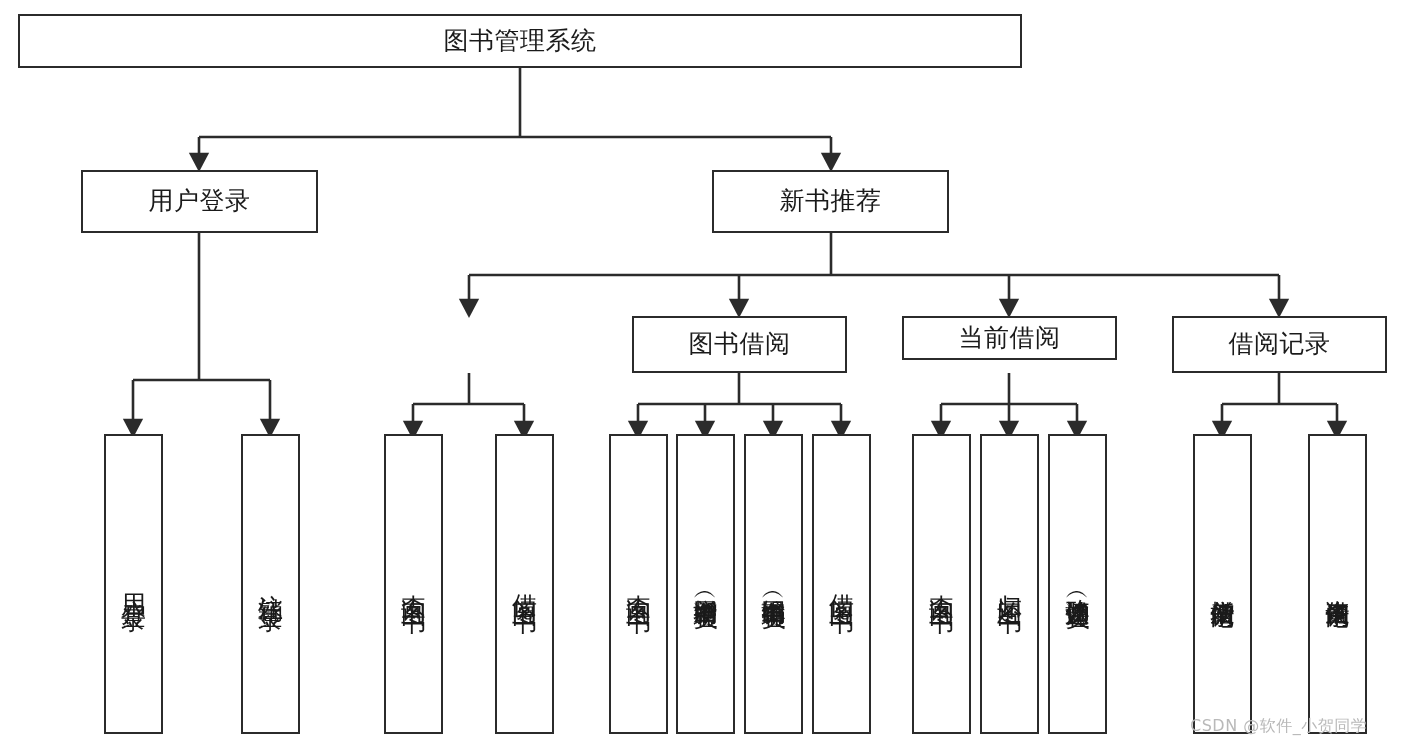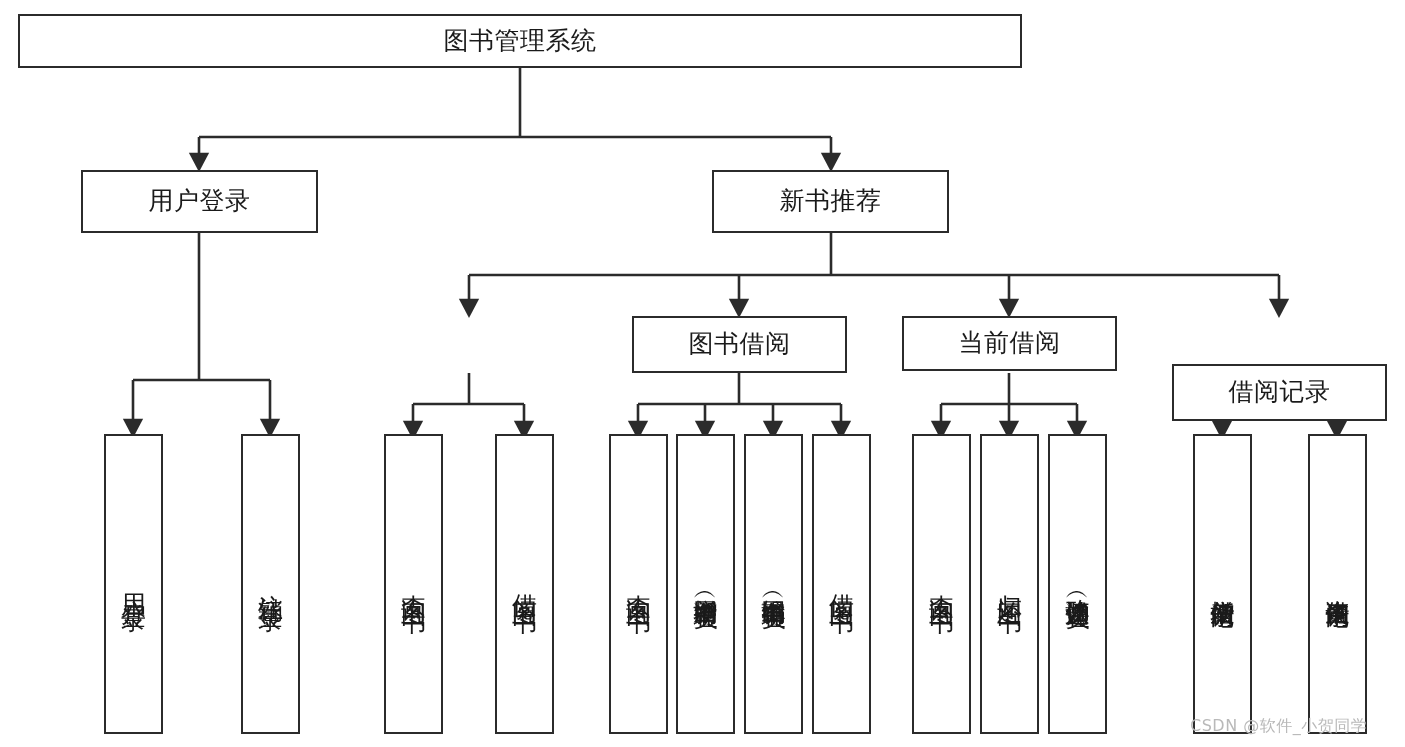--- a/index.html
+++ b/index.html
@@ -134,24 +134,24 @@
   <div class="node h" style="left:81px; top:170px; width:237px; height:63px;">
     <span class="lbl">用户登录</span>
   </div>
   <div class="node h" style="left:712px; top:170px; width:237px; height:63px;">
     <span class="lbl">新书推荐</span>
   </div>
 
   <div class="node h" style="left:632px; top:316px; width:215px; height:57px;">
     <span class="lbl">图书借阅</span>
   </div>
-  <div class="node h" style="left:902px; top:316px; width:215px; height:55px;">
+  <div class="node h" style="left:902px; top:316px; width:215px; height:44px;">
     <span class="lbl">当前借阅</span>
   </div>
-  <div class="node h" style="left:1172px; top:316px; width:215px; height:57px;margin-top:48px;">
+  <div class="node h" style="left:1172px; top:316px; width:215px; height:57px;">
     <span class="lbl">借阅记录</span>
   </div>
 
   <div class="node v" style="left:104px; top:434px; width:59px; height:300px;">
     <span class="lbl">用户登录</span>
   </div>
   <div class="node v" style="left:241px; top:434px; width:59px; height:300px;">
     <span class="lbl">注销登录</span>
   </div>
 

